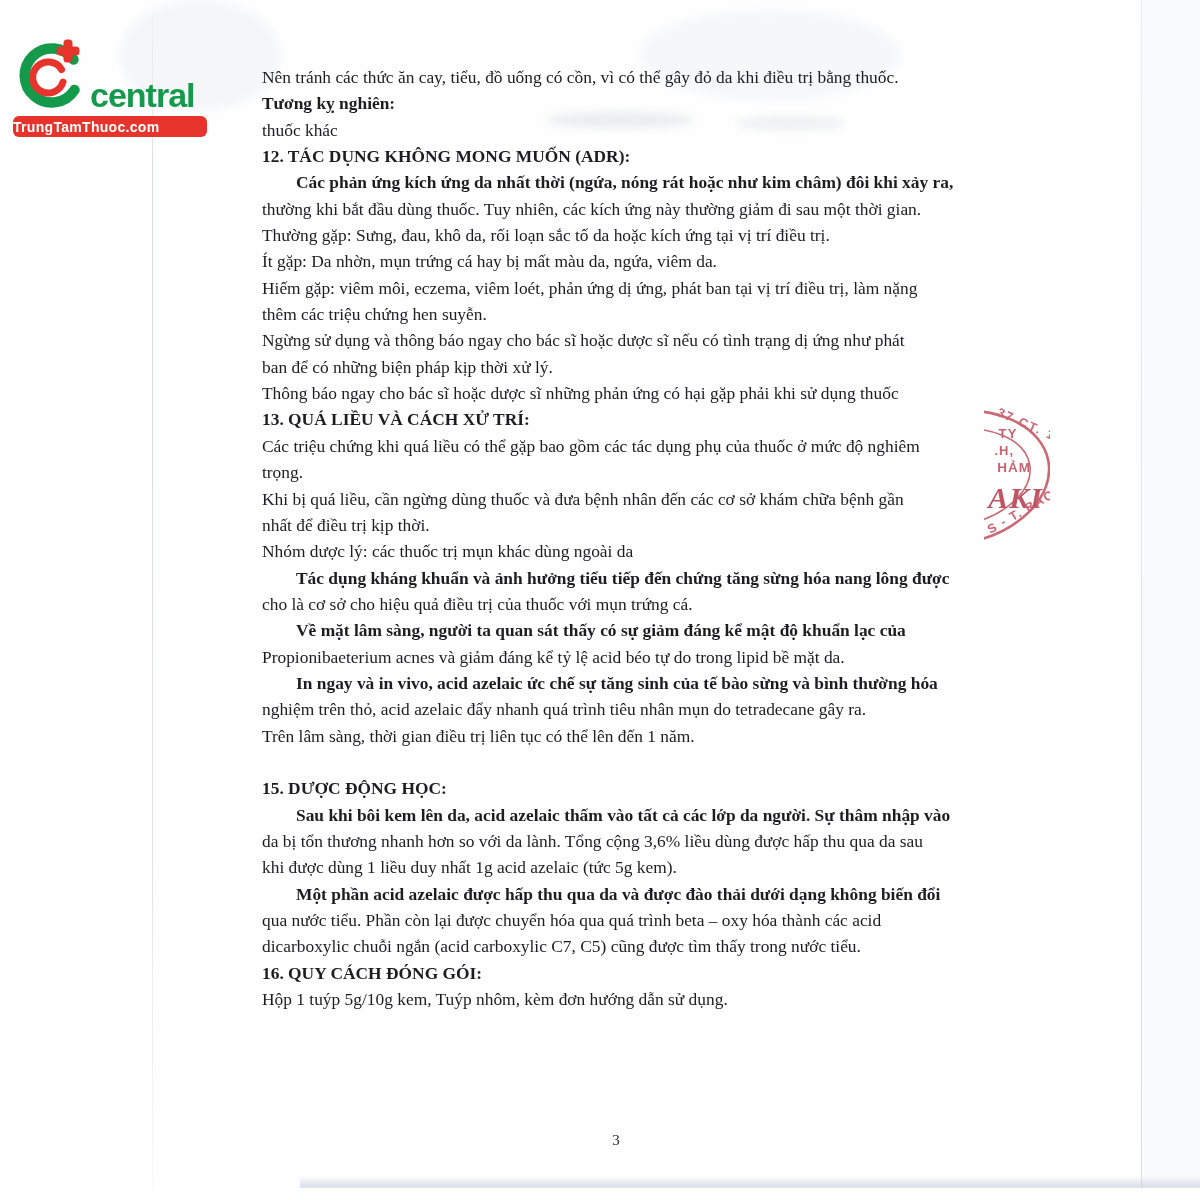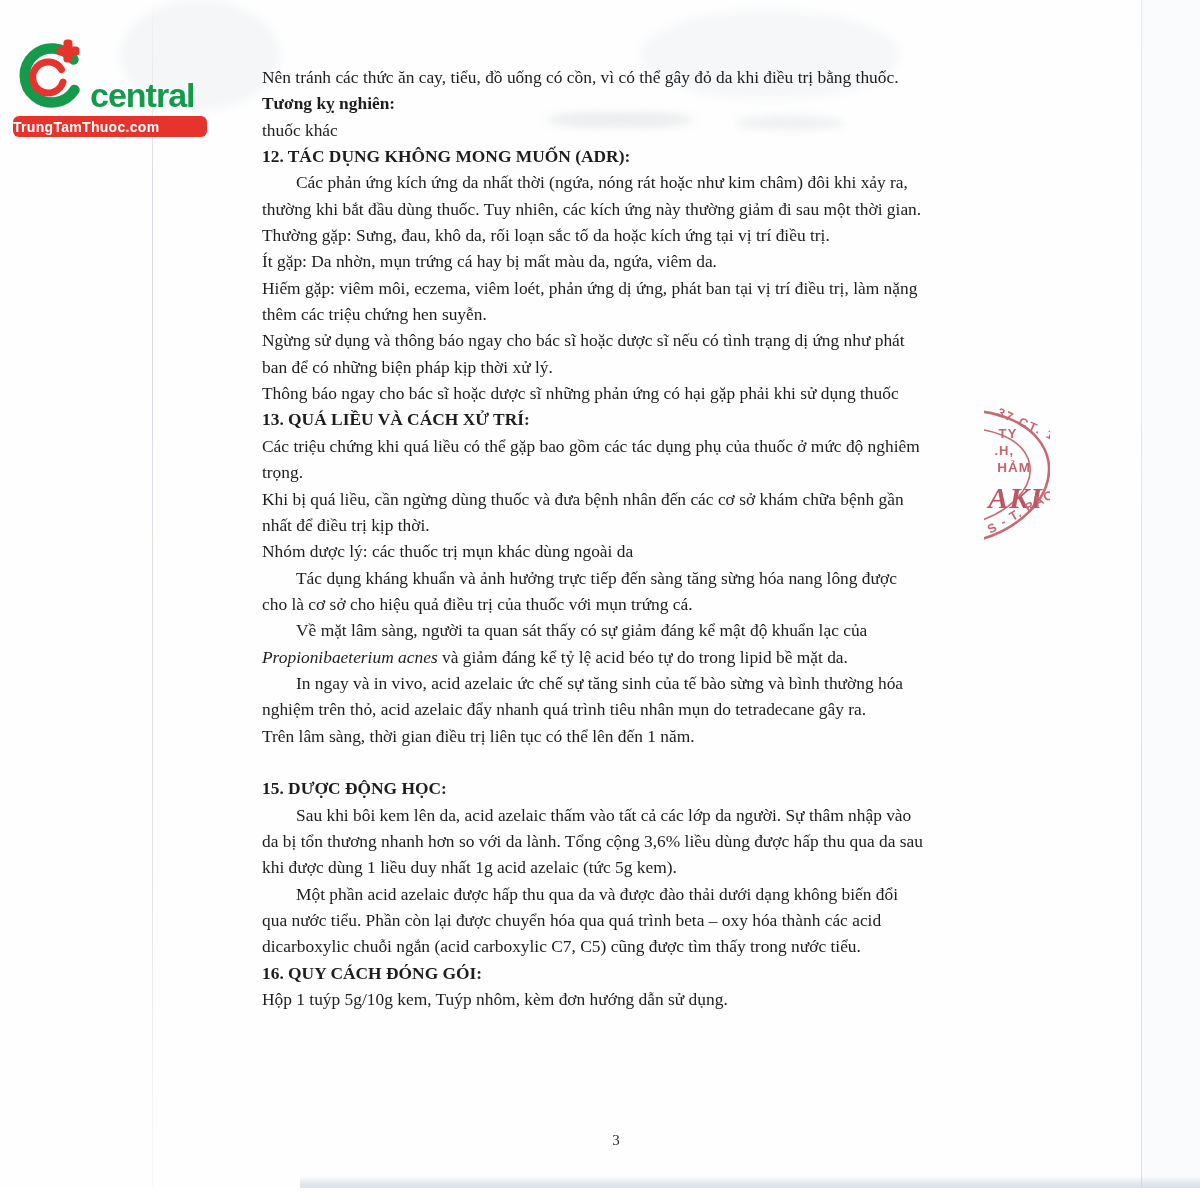--- a/index.html
+++ b/index.html
@@ -28,23 +28,23 @@
   .brand-sub{position:absolute;left:92px;top:77px;font-family:"Liberation Sans","DejaVu Sans",sans-serif;
          font-weight:bold;font-size:15px;letter-spacing:.5px;color:#159a4b;line-height:1;}
   .banner{position:absolute;left:1px;top:78px;width:194px;height:21px;background:#e6332b;border-radius:6px;
           display:flex;align-items:center;justify-content:flex-start;}
   .banner span{font-family:"Liberation Sans","DejaVu Sans",sans-serif;font-weight:bold;font-size:14px;
           color:#ffffff;letter-spacing:.3px;line-height:1;}
 
   
   #doc{position:absolute;left:262px;top:64px;width:745px;color:#1d1d20;}
   .doc-line{height:26.35px;line-height:26.35px;font-size:17.4px;white-space:pre;}
-  .doc-line.indent{padding-left:34px;}
+  .doc-line.indent{padding-left:34px;font-weight:bold;}
   .doc-line span.b{font-weight:bold;}
-  .doc-line span.i{font-style:italic;}
+  .doc-line span.i{}
 
   #page-number{position:absolute;left:596px;top:1132px;width:40px;text-align:center;
      font-size:15px;color:#2a2a2e;}
 
   
   #stamp-clip{position:absolute;left:984px;top:390px;width:66px;height:160px;overflow:hidden;opacity:.88;}
   #stamp-svg{position:absolute;left:-174px;top:0;}
   .stamp-small{font-family:"Liberation Sans","DejaVu Sans",sans-serif;font-weight:bold;fill:#c04f5e;}
   .stamp-big{font-family:"Liberation Serif","DejaVu Serif",serif;font-weight:bold;font-style:italic;fill:#b63e50;}
 </style>
@@ -92,21 +92,21 @@
       <div class="doc-line"><span>thêm các triệu chứng hen suyễn.</span></div>
       <div class="doc-line"><span>Ngừng sử dụng và thông báo ngay cho bác sĩ hoặc dược sĩ nếu có tình trạng dị ứng như phát</span></div>
       <div class="doc-line"><span>ban để có những biện pháp kịp thời xử lý.</span></div>
       <div class="doc-line"><span>Thông báo ngay cho bác sĩ hoặc dược sĩ những phản ứng có hại gặp phải khi sử dụng thuốc</span></div>
       <div class="doc-line"><span class="b">13. QUÁ LIỀU VÀ CÁCH XỬ TRÍ:</span></div>
       <div class="doc-line"><span>Các triệu chứng khi quá liều có thể gặp bao gồm các tác dụng phụ của thuốc ở mức độ nghiêm</span></div>
       <div class="doc-line"><span>trọng.</span></div>
       <div class="doc-line"><span>Khi bị quá liều, cần ngừng dùng thuốc và đưa bệnh nhân đến các cơ sở khám chữa bệnh gần</span></div>
       <div class="doc-line"><span>nhất để điều trị kịp thời.</span></div>
       <div class="doc-line"><span>Nhóm dược lý: các thuốc trị mụn khác dùng ngoài da</span></div>
-      <div class="doc-line indent"><span>Tác dụng kháng khuẩn và ảnh hưởng trực tiếp đến sàng tăng sừng hóa nang lông được</span></div>
+      <div class="doc-line indent"><span>Tác dụng kháng khuẩn và ảnh hưởng tiểu tiếp đến chứng tăng sừng hóa nang lông được</span></div>
       <div class="doc-line"><span>cho là cơ sở cho hiệu quả điều trị của thuốc với mụn trứng cá.</span></div>
       <div class="doc-line indent"><span>Về mặt lâm sàng, người ta quan sát thấy có sự giảm đáng kể mật độ khuẩn lạc của</span></div>
       <div class="doc-line"><span class="i">Propionibaeterium acnes</span><span> và giảm đáng kể tỷ lệ acid béo tự do trong lipid bề mặt da.</span></div>
       <div class="doc-line indent"><span>In ngay và in vivo, acid azelaic ức chế sự tăng sinh của tế bào sừng và bình thường hóa</span></div>
       <div class="doc-line"><span>nghiệm trên thỏ, acid azelaic đẩy nhanh quá trình tiêu nhân mụn do tetradecane gây ra.</span></div>
       <div class="doc-line"><span>Trên lâm sàng, thời gian điều trị liên tục có thể lên đến 1 năm.</span></div>
       <div class="doc-line"></div>
       <div class="doc-line"><span class="b">15. DƯỢC ĐỘNG HỌC:</span></div>
       <div class="doc-line indent"><span>Sau khi bôi kem lên da, acid azelaic thấm vào tất cả các lớp da người. Sự thâm nhập vào</span></div>
       <div class="doc-line"><span>da bị tổn thương nhanh hơn so với da lành. Tổng cộng 3,6% liều dùng được hấp thu qua da sau</span></div>

